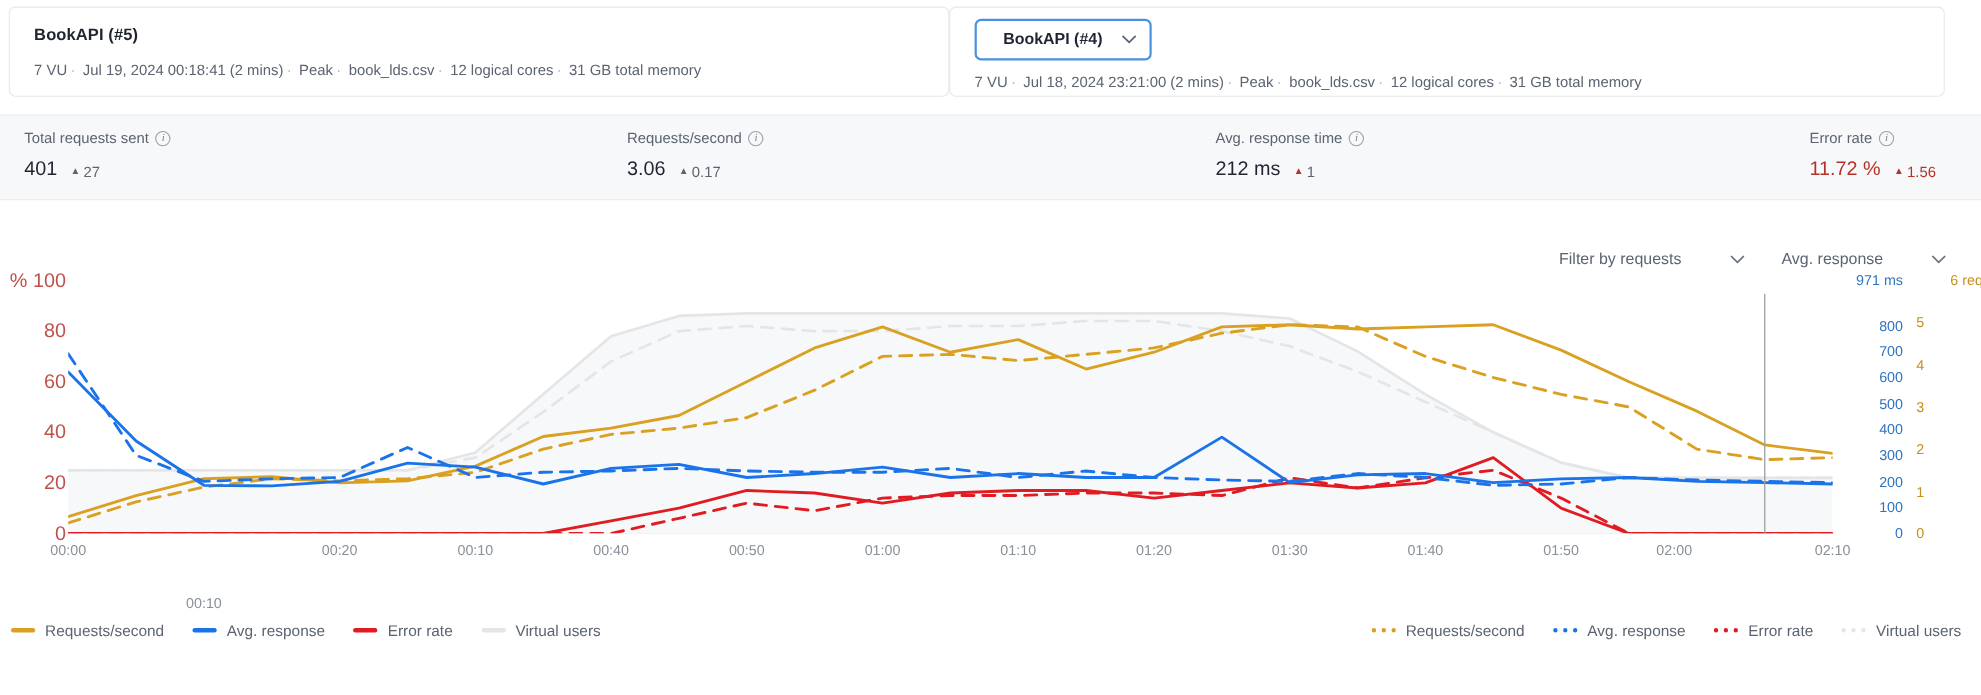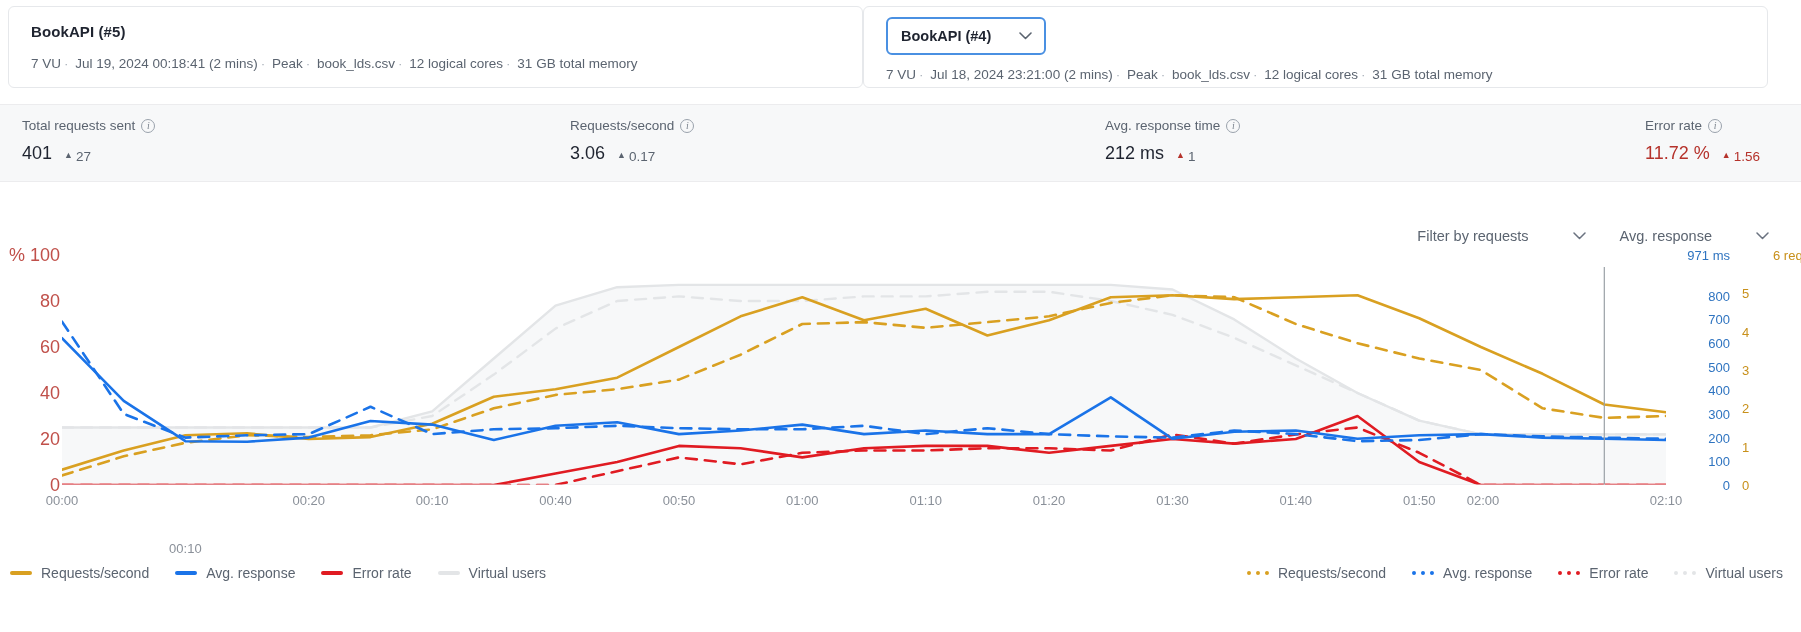--- a/index.html
+++ b/index.html
@@ -38,21 +38,21 @@
   .vs-label {
     width: 62px; text-align: center;
     font-size: 13.5px; color: #5b6470;
     line-height: 100px;
     flex: 0 0 62px;
   }
   .run-select {
     display: inline-flex; align-items: center; justify-content: space-between;
     min-width: 160px; height: 38px;
     border: 2px solid #4a90e2; border-radius: 6px;
-    background: #fff; padding: 0 12px 0 13px;
+    background: #fff; padding: 0 12px 0 24px;
     font-size: 14.5px; font-weight: bold; color: #1f2430;
     margin-bottom: 12px; cursor: pointer;
   }
   .run-select .chev { margin-left: 18px; color: #5b6470; }
   .chev svg { display: block; }
 
   
   .stats {
     position: absolute; left: 0; top: 104px;
     width: 1801px; height: 78px;
@@ -304,21 +304,21 @@
         <div style="left: 246.769px;">00:20</div>
         <div style="left: 370.154px;">00:10</div>
         <div style="left: 493.538px;">00:40</div>
         <div style="left: 616.923px;">00:50</div>
         <div style="left: 740.308px;">01:00</div>
         <div style="left: 863.692px;">01:10</div>
         <div style="left: 987.077px;">01:20</div>
         <div style="left: 1110.46px;">01:30</div>
         <div style="left: 1233.85px;">01:40</div>
         <div style="left: 1357.23px;">01:50</div>
-        <div style="left: 1421px;">02:00</div>
+        <div style="left: 1460px;">02:00</div>
         <div style="left: 1604px;">02:10</div>
       </div>
   </div>
 
   <div class="legend-row">
     <div class="legend legend-left" id="legend-left">
         <div class="legend-item">
           <span class="swatch" style="background: rgb(217, 160, 33);"></span>
           <span>Requests/second</span>
         </div>

